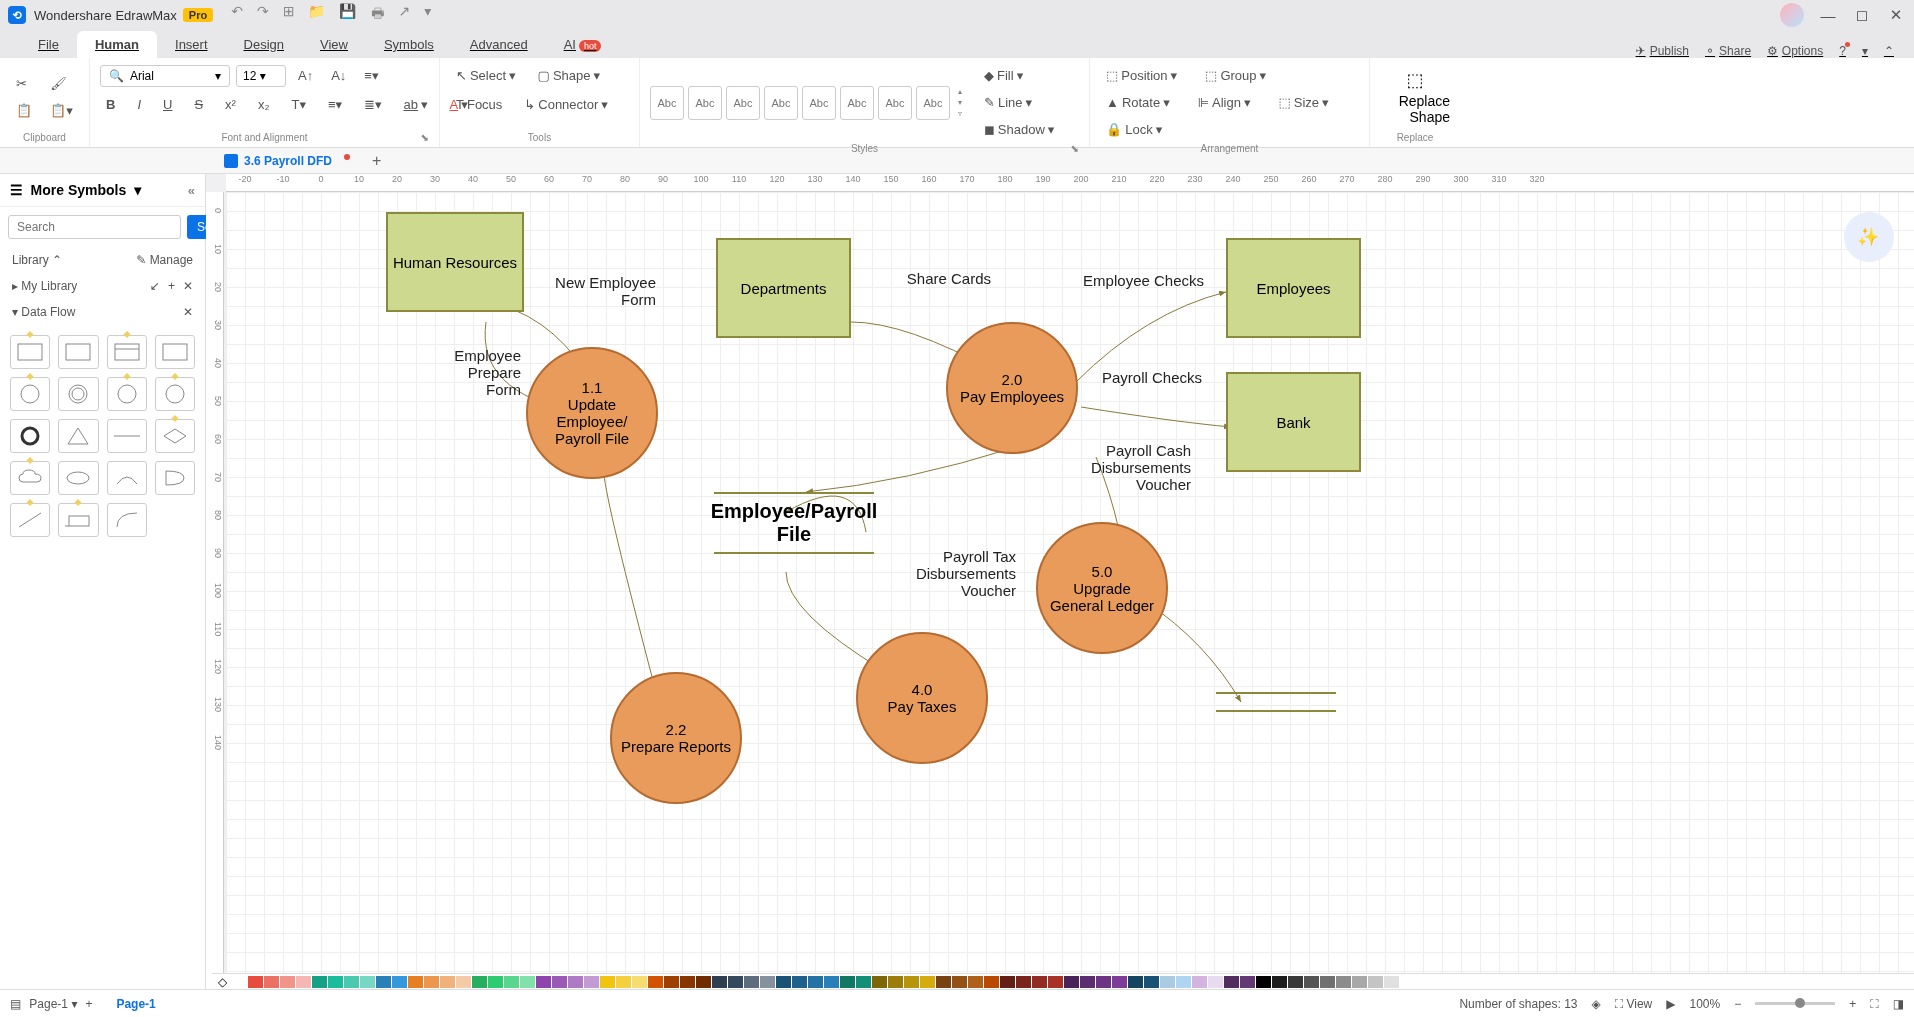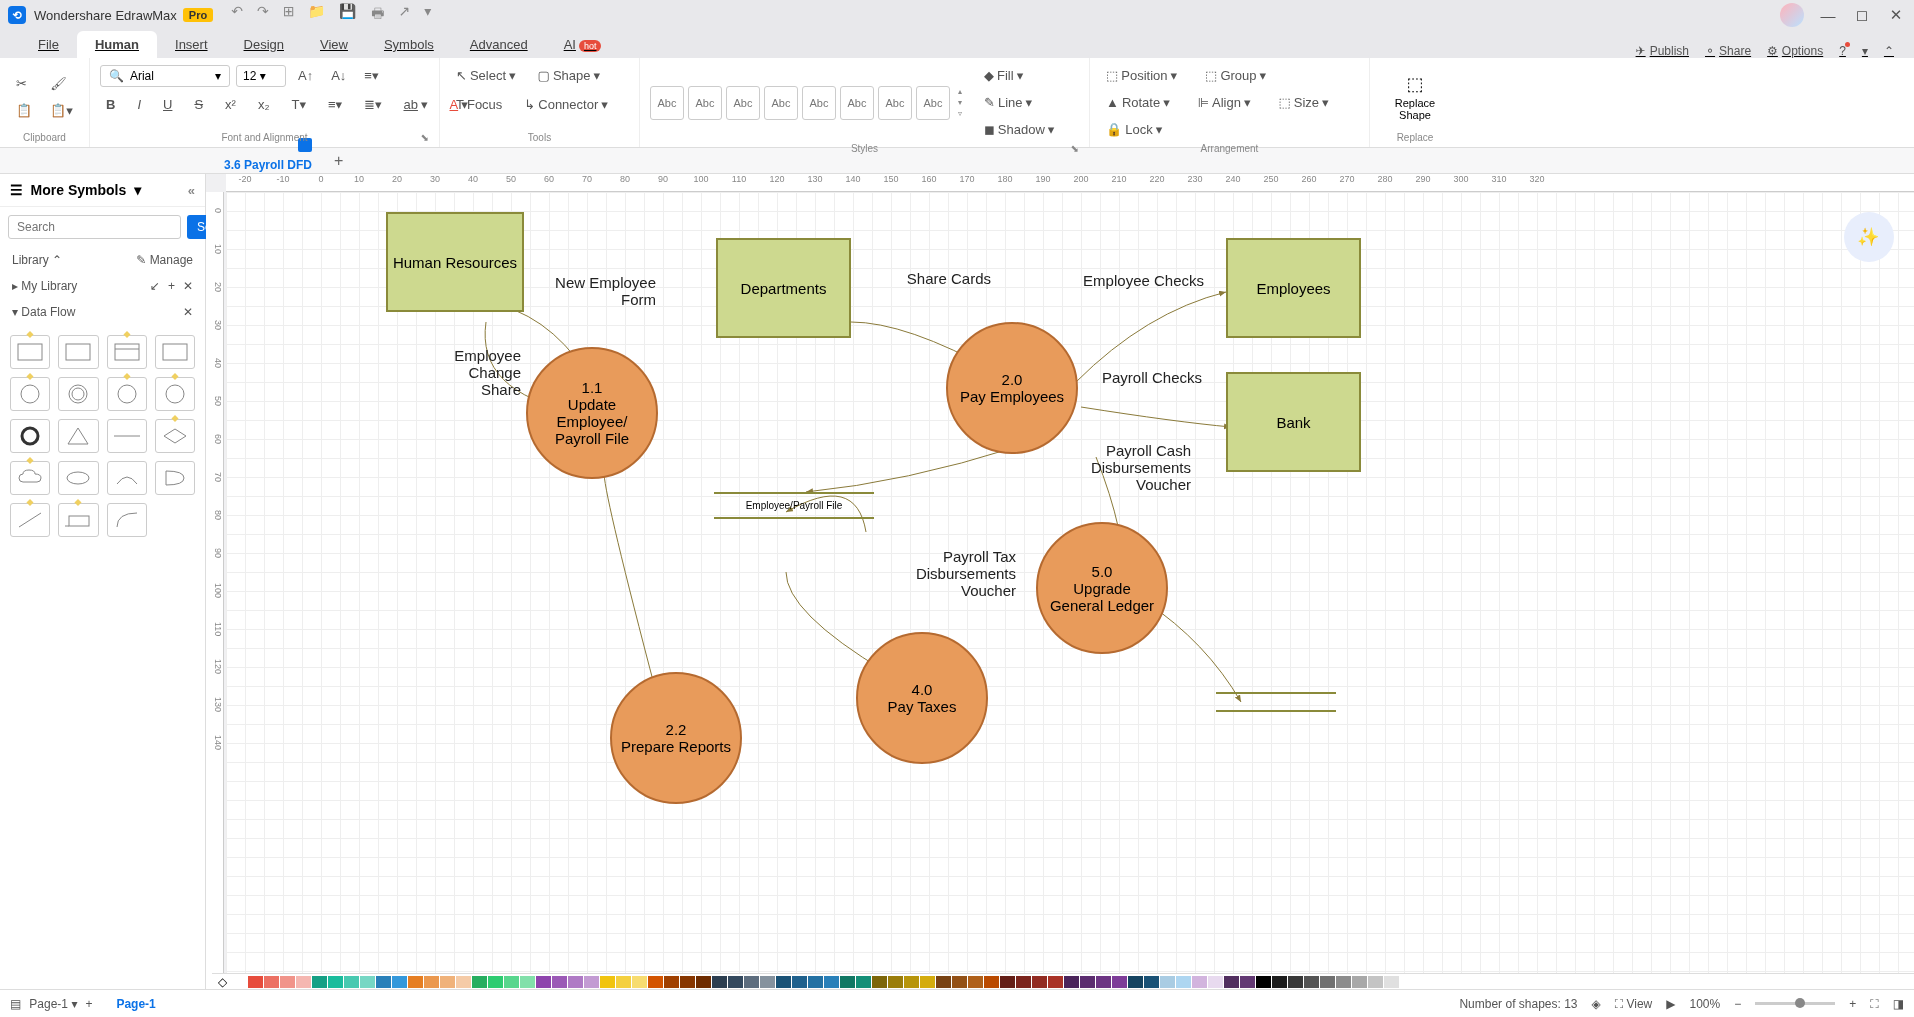--- a/index.html
+++ b/index.html
@@ -36,21 +36,21 @@
 .ribbon-col { display: flex; flex-direction: column; gap: 4px; }
 .font-select { border: 1px solid #ccc; border-radius: 3px; padding: 3px 8px; font-size: 12px; width: 130px; display: flex; align-items: center; gap: 6px; }
 .size-select { border: 1px solid #ccc; border-radius: 3px; padding: 3px 6px; font-size: 12px; width: 50px; }
 .style-swatch { width: 34px; height: 34px; border: 1px solid #ccc; border-radius: 3px; display: flex; align-items: center; justify-content: center; font-size: 11px; color: #777; cursor: pointer; }
 .styles-row { display: flex; gap: 4px; align-items: center; }
 .scroll-arrows { display: flex; flex-direction: column; gap: 2px; margin-left: 4px; }
 .scroll-arrows span { font-size: 8px; color: #888; cursor: pointer; }
 
 
 .doc-tabs { height: 26px; background: #f7f7f8; display: flex; align-items: center; padding-left: 212px; border-bottom: 1px solid #ddd; }
-.doc-tab { padding: 4px 12px; font-size: 12px; color: #0b72e7; font-weight: bold; display: flex; align-items: flex-end; gap: 6px; flex-direction: column; }
+.doc-tab { padding: 4px 12px; font-size: 12px; color: #0b72e7; font-weight: bold; display: flex; align-items: flex-start; gap: 6px; }
 .doc-tab-icon { width: 14px; height: 14px; background: #0b72e7; border-radius: 2px; }
 .doc-tab-dirty { width: 6px; height: 6px; background: #e74c3c; border-radius: 50%; margin-left: 6px; }
 .doc-tab-add { margin-left: 10px; font-size: 16px; color: #666; cursor: pointer; }
 
 
 .main { display: flex; height: calc(100% - 30px - 28px - 90px - 26px - 28px); }
 
 
 .left-panel { width: 206px; background: #fff; border-right: 1px solid #ddd; display: flex; flex-direction: column; }
 .panel-header { padding: 8px 10px; font-size: 14px; font-weight: bold; display: flex; align-items: center; gap: 8px; border-bottom: 1px solid #eee; }
@@ -69,21 +69,21 @@
 .canvas-wrap { flex: 1; position: relative; background: #f0f0f2; overflow: hidden; }
 .hruler { position: absolute; top: 0; left: 20px; right: 0; height: 18px; background: #fff; border-bottom: 1px solid #ccc; font-size: 9px; color: #888; display: flex; }
 .hruler span { width: 38px; text-align: center; }
 .vruler { position: absolute; top: 18px; left: 0; width: 18px; bottom: 0; background: #fff; border-right: 1px solid #ccc; font-size: 9px; color: #888; display: flex; flex-direction: column; }
 .vruler span { height: 38px; writing-mode: vertical-rl; text-align: center; }
 .canvas { position: absolute; top: 18px; left: 20px; right: 0; bottom: 0; background: #fff; background-image: linear-gradient(#eee 1px, transparent 1px), linear-gradient(90deg, #eee 1px, transparent 1px); background-size: 19px 19px; }
 .canvas-inner { position: relative; width: 100%; height: 100%; }
 
 .entity { position: absolute; background: #cdd98f; border: 2px solid #8a8a3a; display: flex; align-items: center; justify-content: center; font-size: 15px; text-align: center; padding: 4px; }
 .process { position: absolute; background: #e89b5b; border: 2px solid #b56a30; border-radius: 50%; display: flex; align-items: center; justify-content: center; font-size: 15px; text-align: center; padding: 8px; }
-.datastore { position: absolute; border-top: 2px solid #8a8a3a; border-bottom: 2px solid #8a8a3a; display: flex; align-items: center; justify-content: center; font-size: 10px; text-align: center; padding: 6px 12px; }
+.datastore { position: absolute; border-top: 2px solid #8a8a3a; border-bottom: 2px solid #8a8a3a; display: flex; align-items: center; justify-content: center; font-size: 20px; text-align: center; padding: 6px 12px; font-weight: bold; }
 .flow-label { position: absolute; font-size: 15px; text-align: right; color: #222; }
 .ai-bubble { position: absolute; right: 20px; top: 20px; width: 50px; height: 50px; border-radius: 50%; background: #e8eefc; display:flex; align-items:center; justify-content:center; font-size:18px; cursor:pointer; }
 
 
 .colorbar { height: 16px; background: #fff; display: flex; align-items: center; padding: 0 6px; gap: 1px; border-top: 1px solid #ddd; position: absolute; left: 212px; right: 0; bottom: 28px; }
 .colorbar .sw { width: 15px; height: 12px; cursor: pointer; }
 .colorbar .paint { margin-right: 4px; font-size: 12px; }
 
 
 .statusbar { position: absolute; bottom: 0; left: 0; right: 0; height: 28px; background: #fff; border-top: 1px solid #ddd; display: flex; align-items: center; padding: 0 10px; font-size: 12px; color: #555; gap: 12px; }
@@ -237,21 +237,21 @@
       <span class="ribbon-btn">▲ <span>Rotate</span>▾</span>
       <span class="ribbon-btn">⊫ <span>Align</span>▾</span>
       <span class="ribbon-btn">⬚ <span>Size</span>▾</span>
       <span class="ribbon-btn">🔒 <span>Lock</span>▾</span>
     </div>
     <div class="ribbon-group-label">Arrangement</div>
   </div>
   <div class="ribbon-group" style="width:90px;border-right:none">
     <div class="ribbon-group-content" style="justify-content:center;flex-direction:column;gap:2px">
       <span style="font-size:18px">⬚</span>
-      <span style="font-size:11px;text-align:center">Replace Shape</span>
+      <span style="font-size:14px;text-align:right">Replace Shape</span>
     </div>
     <div class="ribbon-group-label">Replace</div>
   </div>
 </div>
 
 <div class="doc-tabs">
   <div class="doc-tab">
     <div class="doc-tab-icon"></div>
     <span>3.6 Payroll DFD</span>
     <div class="doc-tab-dirty"></div>
@@ -479,21 +479,21 @@
 Prepare Reports</div>
         <div class="process" style="left:630px;top:440px;width:132px;height:132px;white-space:pre-line">4.0
 Pay Taxes</div>
         <div class="process" style="left:810px;top:330px;width:132px;height:132px;white-space:pre-line">5.0
 Upgrade General Ledger</div>
 
         <div class="datastore" style="left:488px;top:300px;width:160px">Employee/Payroll File</div>
         <div class="datastore" style="left:990px;top:500px;width:120px;height:20px"></div>
 
         <div class="flow-label" style="left:320px;top:82px;width:110px">New Employee Form</div>
-        <div class="flow-label" style="left:215px;top:155px;width:80px">Employee Change Share</div>
+        <div class="flow-label" style="left:215px;top:155px;width:80px">Employee Prepare Form</div>
         <div class="flow-label" style="left:665px;top:78px;width:100px">Share Cards</div>
         <div class="flow-label" style="left:848px;top:80px;width:130px">Employee Checks</div>
         <div class="flow-label" style="left:856px;top:177px;width:120px">Payroll Checks</div>
         <div class="flow-label" style="left:845px;top:250px;width:120px">Payroll Cash Disbursements Voucher</div>
         <div class="flow-label" style="left:670px;top:356px;width:120px">Payroll Tax Disbursements Voucher</div>
 
         <div class="ai-bubble">✨</div>
       </div>
     </div>
   </div>

